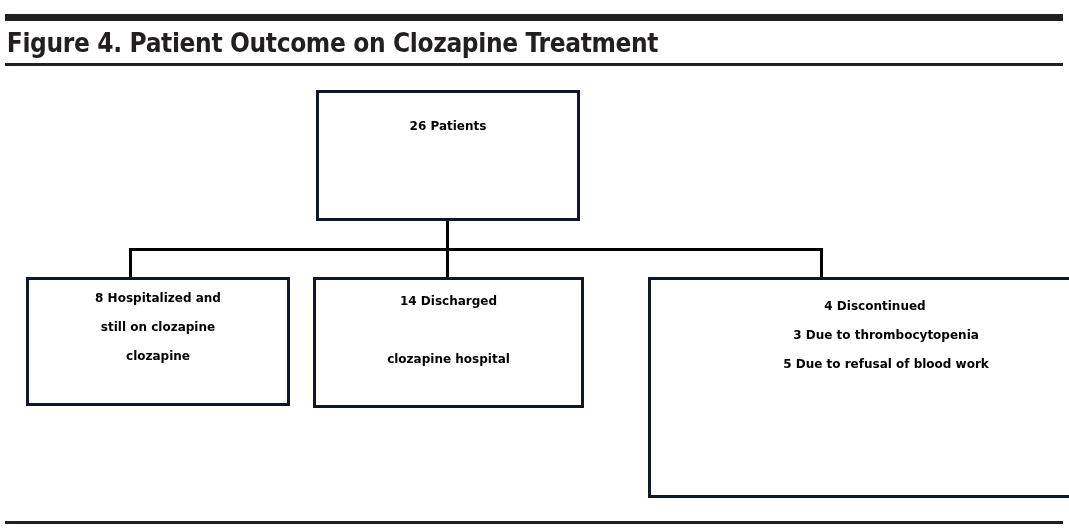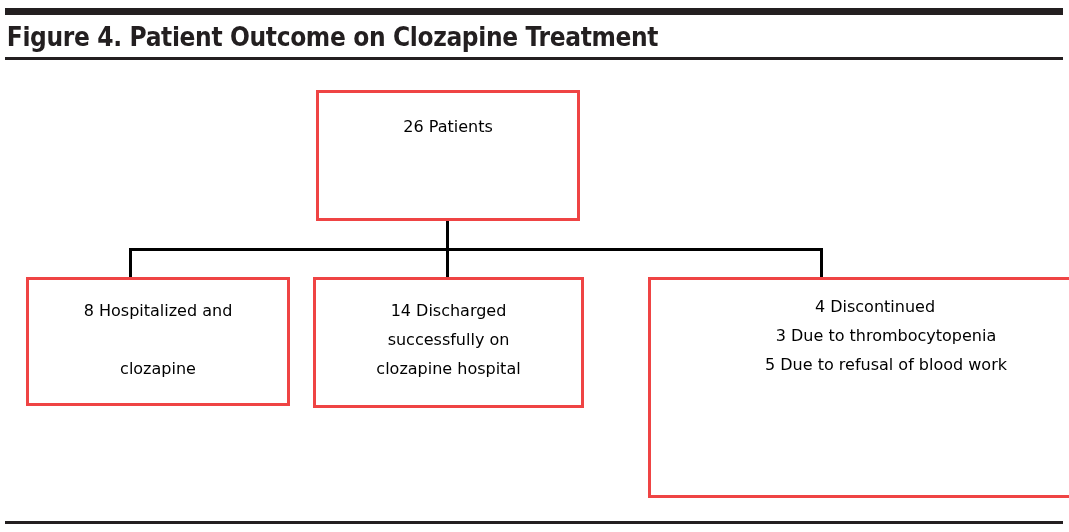--- a/index.html
+++ b/index.html
@@ -13,21 +13,21 @@
     position: relative;
     overflow: hidden;
     font-family: "Liberation Sans", sans-serif;
     color: #000000;
   }
 
   
   #figure-header {
     position: absolute;
     left: 5px;
-    top: 8px;
+    top: 14px;
     width: 1058px;
   }
   #rule-top {
     height: 7px;
     background: #231f20;
     width: 100%;
   }
   #figure-title {
     font-family: "DejaVu Sans", sans-serif;
     font-weight: bold;
@@ -58,26 +58,27 @@
   #flowchart {
     position: absolute;
     left: 0;
     top: 0;
     width: 1069px;
     height: 532px;
   }
   .node-box {
     position: absolute;
     box-sizing: border-box;
-    border: 3px solid #ef4444;
+    border: 3px solid #0f172a;
     background: #ffffff;
     font-family: "DejaVu Sans", sans-serif;
-    font-size: 16px;
+    font-size: 12px;
     line-height: 29px;
     color: #000000;
+    font-weight: bold;
   }
   .node-box.centered {
     text-align: center;
   }
   .node-box.listed {
     text-align: center;
     margin-left: 44px;
   }
 
   
@@ -87,29 +88,29 @@
     width: 264px;
     height: 131px;
     padding-top: 19px;
   }
   
   #box-hospitalized {
     left: 26px;
     top: 277px;
     width: 264px;
     height: 129px;
-    padding-top: 16px;
+    padding-top: 4px;
   }
   
   #box-discharged {
     left: 313px;
     top: 277px;
     width: 271px;
     height: 131px;
-    padding-top: 16px;
+    padding-top: 7px;
   }
   
   #box-discontinued {
     left: 604px;
     top: 277px;
     width: 437px;
     height: 221px;
     padding: 12px 0 0 17px;
   }
 
@@ -154,27 +155,27 @@
   </div>
 
   <div class="conn" id="conn-root-stem"></div>
   <div class="conn" id="conn-hbar"></div>
   <div class="conn" id="conn-left-drop"></div>
   <div class="conn" id="conn-mid-drop"></div>
   <div class="conn" id="conn-right-drop"></div>
 
   <div class="node-box centered" id="box-hospitalized">
     <span>8 Hospitalized and</span><br>
-    <br>
+    <span>still on clozapine</span><br>
     <span>clozapine</span>
   </div>
 
   <div class="node-box centered" id="box-discharged">
     <span>14 Discharged</span><br>
-    <span>successfully on</span><br>
+    <br>
     <span>clozapine hospital</span>
   </div>
 
   <div class="node-box listed" id="box-discontinued">
     <span class="list-head">4 Discontinued</span>
     <span class="list-item">3 Due to thrombocytopenia</span>
     <span class="list-item">5 Due to refusal of blood work</span>
   </div>
 
 </div>

